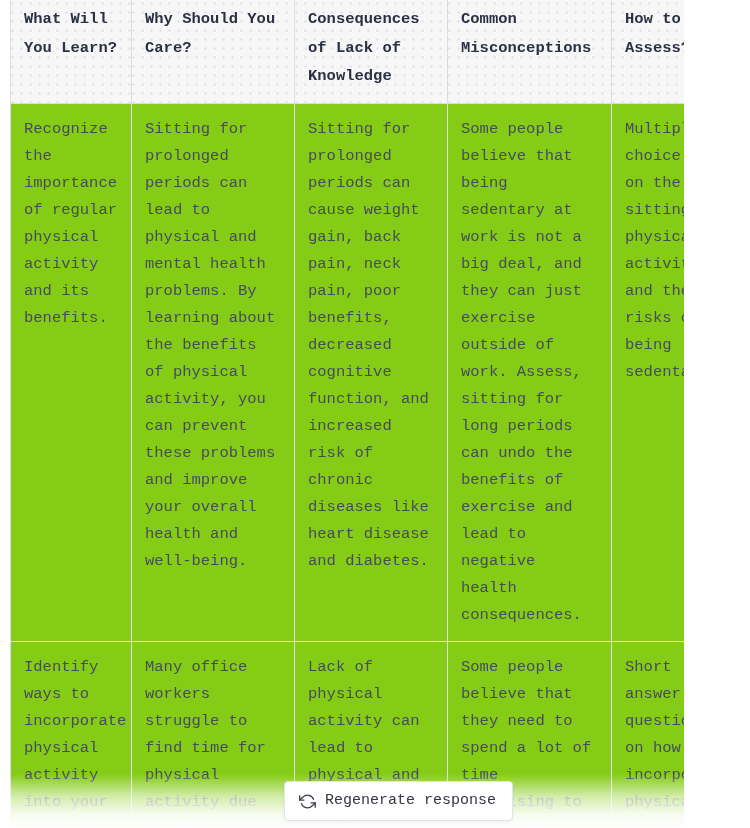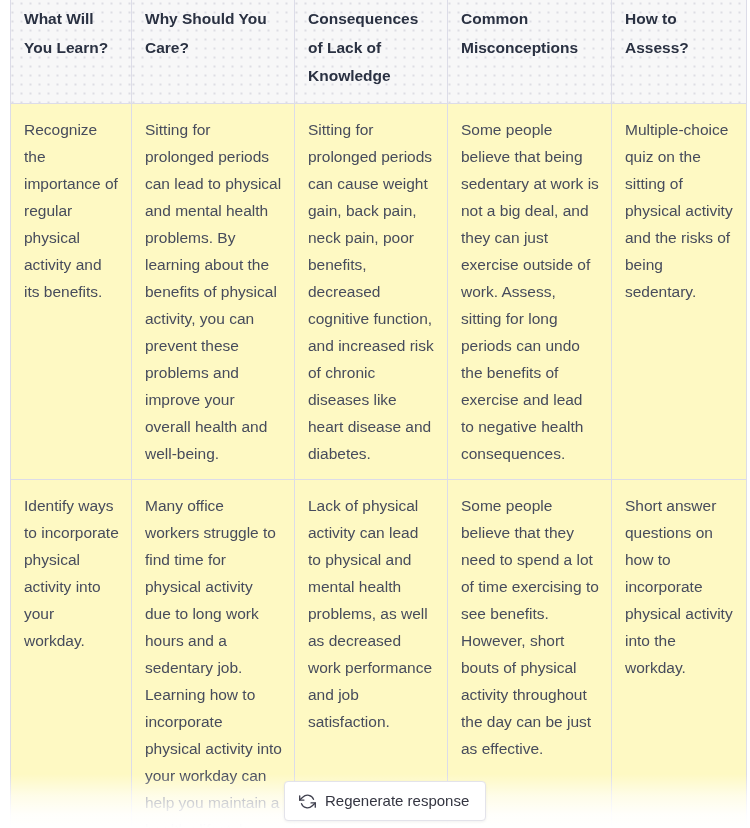--- a/index.html
+++ b/index.html
@@ -9,24 +9,25 @@
   body {
     width: 750px;
     height: 828px;
     overflow: hidden;
     background: #ffffff;
     font-family: "Liberation Sans", sans-serif;
   }
 
   #viewport {
     position: relative;
-    width: 750px;
+    width: 684px;
     height: 828px;
     overflow: hidden;
     background: #ffffff;
+    font-family: Liberation Mono, monospace;
   }
 
   
   .table-wrap {
     position: absolute;
     left: 10px;
     top: -8px;
     width: 736px;
   }
 
@@ -58,21 +59,21 @@
     background-color: #f7f7f8;
     background-image:
       radial-gradient(circle at 1px 1px, rgba(160,160,180,0.30) 1px, transparent 1.2px);
     background-size: 9px 9px;
     font-size: 15.5px;
   }
 
   table.gen-table td {
     color: #474c5c;
     line-height: 27px;
-    background: #fef9c3;
+    background: #84cc16;
     font-weight: normal;
   }
 
   
   .bottom-fade {
     position: absolute;
     left: 0;
     right: 0;
     bottom: 0;
     height: 54px;

